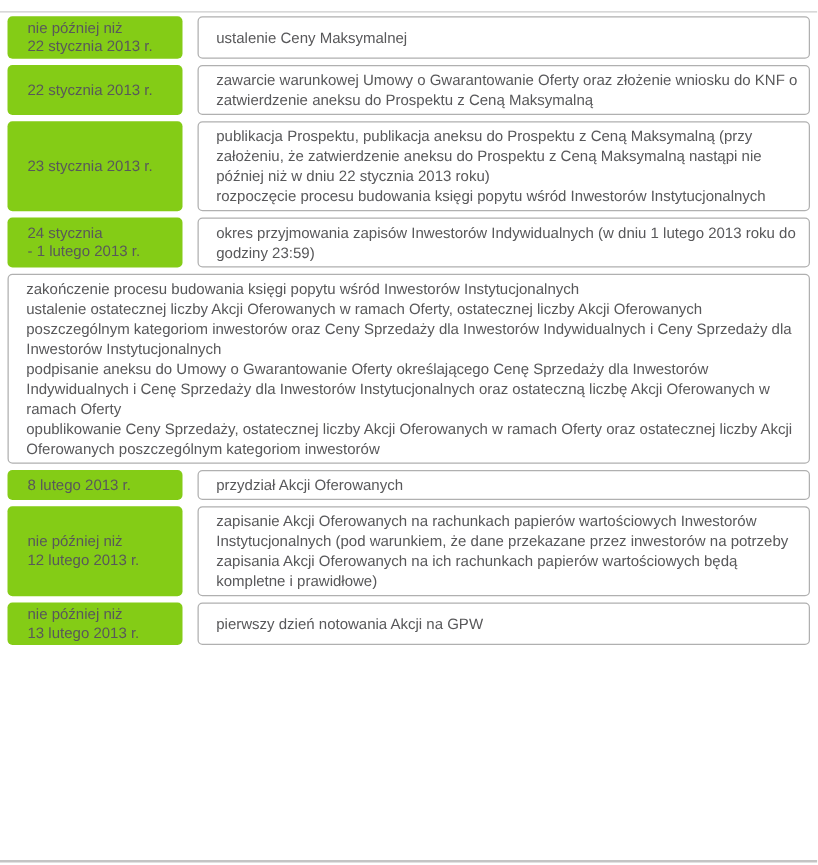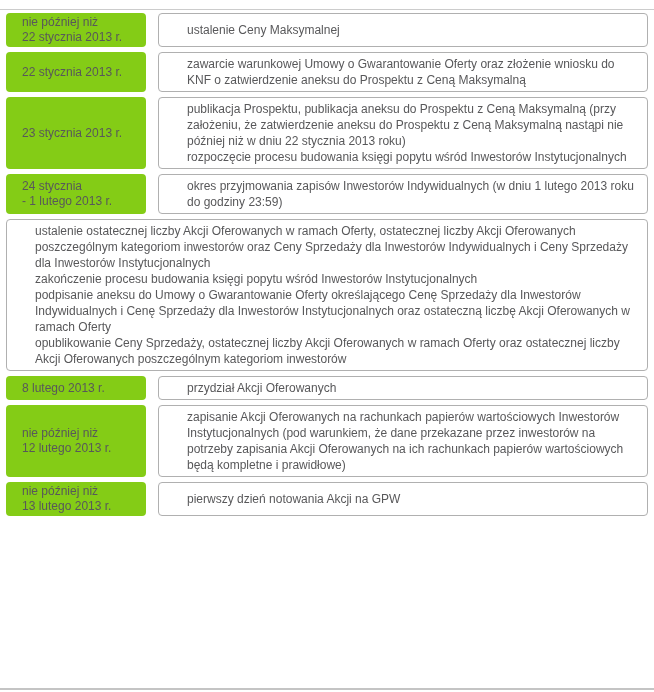--- a/index.html
+++ b/index.html
@@ -58,21 +58,21 @@
   .date-text {
     white-space: pre-line;
     line-height: 15px;
   }
   .events-cell {
     flex: 1 1 auto;
     box-sizing: border-box;
     background: #ffffff;
     border: 1px solid #b0b0b0;
     border-radius: 4px;
-    padding: 3px 8px 3px 28px;
+    padding: 3px 8px 3px 14px;
     display: flex;
     flex-direction: column;
     justify-content: center;
   }
   .event {
     margin: 0;
     line-height: 16px;
   }
   .event + .event {
   }
@@ -117,22 +117,22 @@
       <span class="date-text">24 stycznia
 - 1 lutego 2013 r.</span>
     </div>
     <div class="events-cell">
           <p class="event">okres przyjmowania zapisów Inwestorów Indywidualnych (w dniu 1 lutego 2013 roku do godziny 23:59)</p>
         </div>
   </div>
 
   <div class="row">
     <div class="events-cell">
+          <p class="event">zakończenie procesu budowania księgi popytu wśród Inwestorów Instytucjonalnych</p>
           <p class="event">ustalenie ostatecznej liczby Akcji Oferowanych w ramach Oferty, ostatecznej liczby Akcji Oferowanych poszczególnym kategoriom inwestorów oraz Ceny Sprzedaży dla Inwestorów Indywidualnych i Ceny Sprzedaży dla Inwestorów Instytucjonalnych</p>
-          <p class="event">zakończenie procesu budowania księgi popytu wśród Inwestorów Instytucjonalnych</p>
           <p class="event">podpisanie aneksu do Umowy o Gwarantowanie Oferty określającego Cenę Sprzedaży dla Inwestorów Indywidualnych i Cenę Sprzedaży dla Inwestorów Instytucjonalnych oraz ostateczną liczbę Akcji Oferowanych w ramach Oferty</p>
           <p class="event">opublikowanie Ceny Sprzedaży, ostatecznej liczby Akcji Oferowanych w ramach Oferty oraz ostatecznej liczby Akcji Oferowanych poszczególnym kategoriom inwestorów</p>
         </div>
   </div>
 
 
   <div class="row">
     <div class="date-cell">
       <span class="date-text">8 lutego 2013 r.</span>
     </div>

